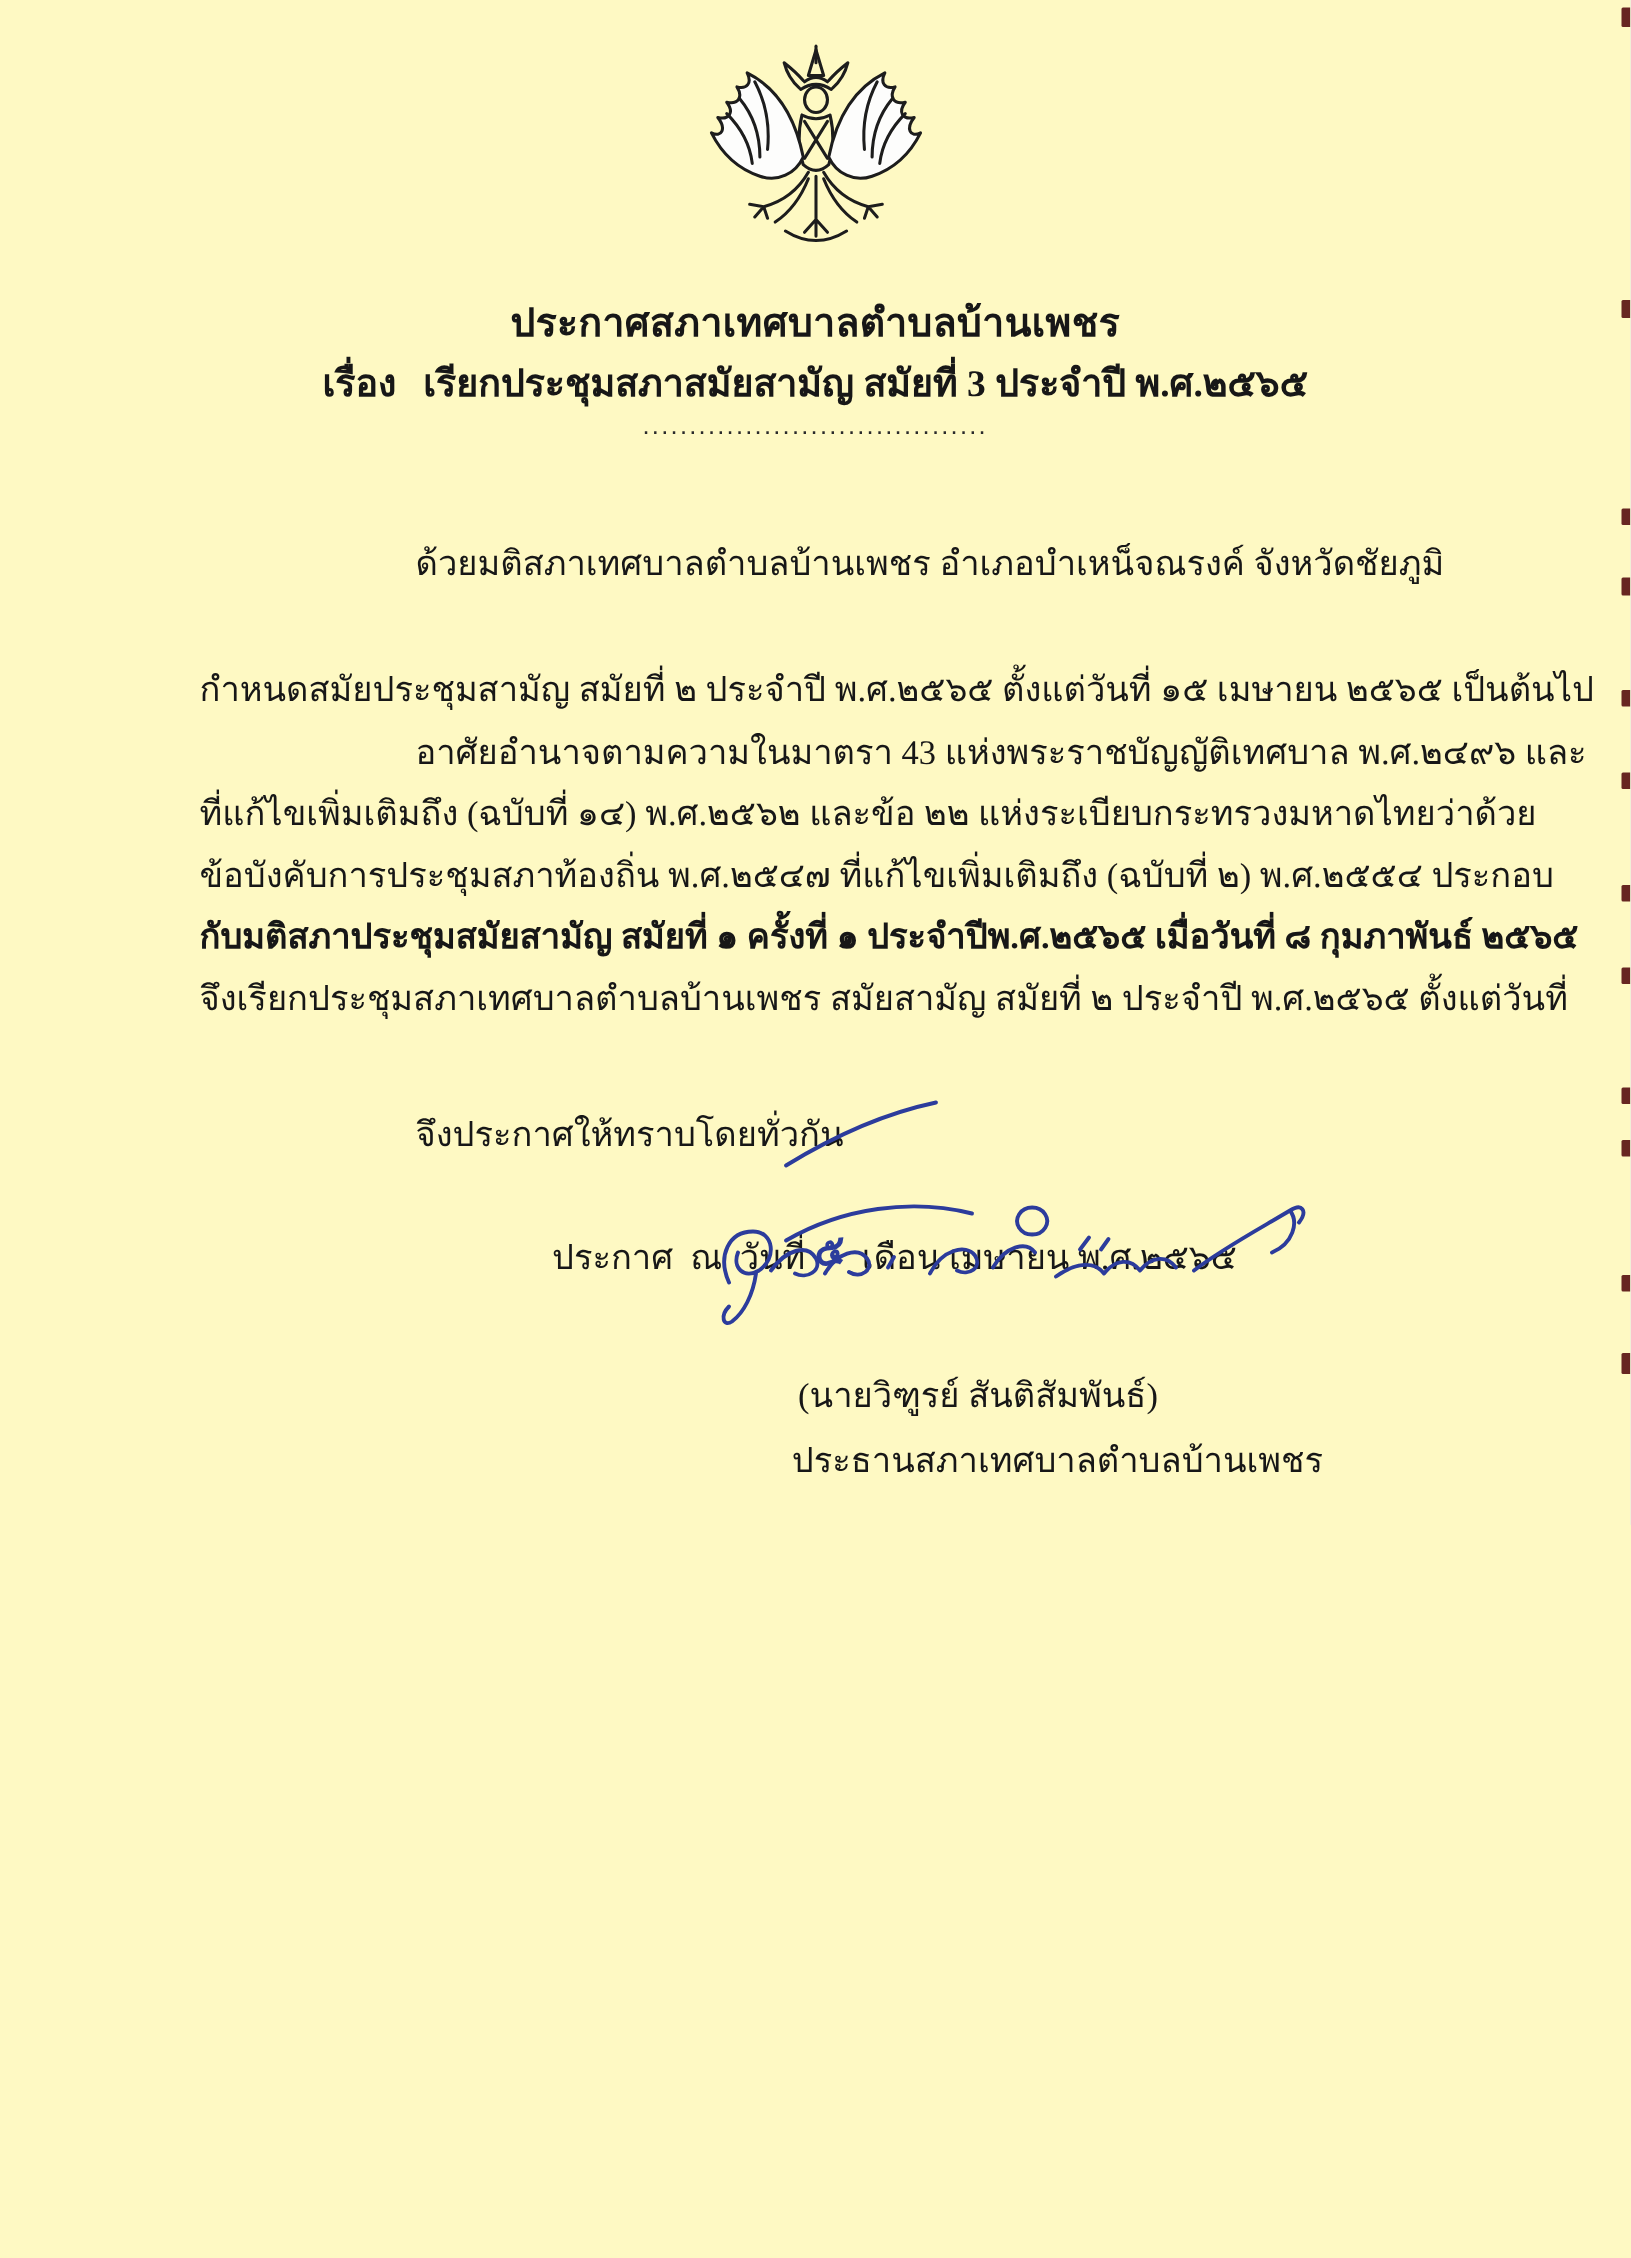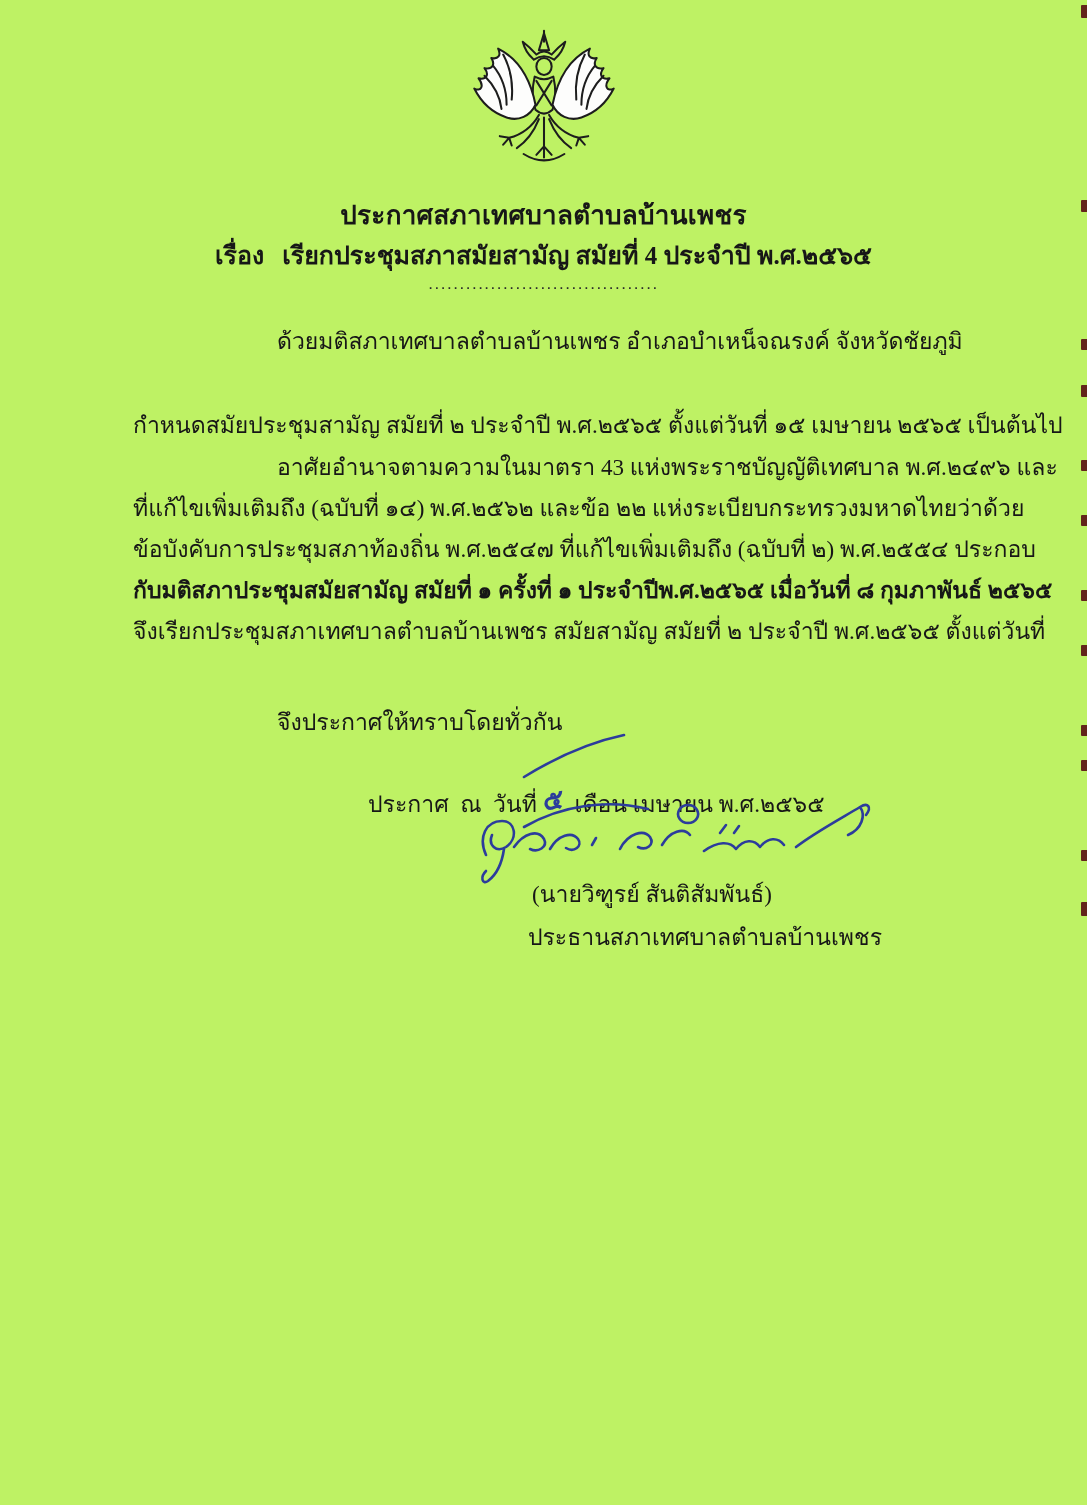--- a/index.html
+++ b/index.html
@@ -1,44 +1,44 @@
 <!DOCTYPE html>
 <html><head>
 <meta charset="utf-8">
 <style>
   * { margin:0; padding:0; box-sizing:border-box; }
   html,body { background:#e8e8e8; }
   .page {
     position:relative;
     width:1087px; height:1505px;
     margin:0 auto;
-    background:#bef264;
+    background:#fef9c3;
     font-family:"Liberation Serif","DejaVu Serif",serif;
     color:#171717;
     overflow:hidden;
   }
-  .line { position:absolute; font-size:23px; line-height:30px; white-space:pre; }
+  .line { position:absolute; font-size:23px; line-height:30px; white-space:pre;margin-top:34px; }
   .doc-title {
     position:absolute; top:194px; left:0; width:100%;
     text-align:center; font-size:26px; font-weight:700; letter-spacing:.3px;
   }
   .subject-row {
     position:absolute; top:235px; left:0; width:100%;
     display:flex; justify-content:center; gap:18px;
     font-size:25px; font-weight:700;text-align:center;
   }
   .dots {
     position:absolute; top:274px; left:0; width:100%;
     text-align:center; font-size:17px; letter-spacing:1.5px; color:#2a2a2a;
     font-family:"Liberation Sans",sans-serif;
   }
   .emblem { position:absolute; top:22px; left:459px; width:170px; height:162px; }
   .emblem svg { width:100%; height:100%; }
   .sig-script { position:absolute; top:793px; left:452px; width:430px; height:100px; }
-  .sig-block { position:absolute; left:422px; width:460px; text-align:center; font-size:23px; }
+  .sig-block { position:absolute; left:422px; width:460px; text-align:center; font-size:23px;margin-top:36px; }
   .hand-day {
     display:inline-block; color:#2c3c9c; font-size:27px; font-weight:700;
     transform:rotate(-7deg) skewX(-4deg); position:relative; top:-3px;
   }
   .day-flourish { position:absolute; top:731px; left:516px; width:120px; height:50px; }
   .edge-mark { position:absolute; right:0; width:6px; background:#5a1313; border-radius:1px 0 0 1px; opacity:.92; }
 </style>
 </head>
 <body>
 
@@ -75,21 +75,21 @@
       <path d="M100,107 L100,141 M100,141 L91,151 M100,141 L109,151 M100,141 L100,154"></path>
       <path d="M94,109 C88,124 80,135 68,143"></path>
       <path d="M106,109 C112,124 120,135 132,143"></path>
       <path d="M76,150 C92,160 108,160 124,150"></path>
     </svg>
   </div>
 
   <div class="doc-title">ประกาศสภาเทศบาลตำบลบ้านเพชร</div>
   <div class="subject-row">
     <span>เรื่อง</span>
-    <span>เรียกประชุมสภาสมัยสามัญ สมัยที่ 4 ประจำปี พ.ศ.๒๕๖๕</span>
+    <span>เรียกประชุมสภาสมัยสามัญ สมัยที่ 3 ประจำปี พ.ศ.๒๕๖๕</span>
   </div>
   <div class="dots">.....................................</div>
 
   <div class="line" style="top:327px; left:277px;">ด้วยมติสภาเทศบาลตำบลบ้านเพชร อำเภอบำเหน็จณรงค์ จังหวัดชัยภูมิ</div>
   <div class="line" style="top:411px; left:133px;">กำหนดสมัยประชุมสามัญ สมัยที่ ๒ ประจำปี พ.ศ.๒๕๖๕ ตั้งแต่วันที่ ๑๕ เมษายน ๒๕๖๕ เป็นต้นไป</div>
 
   <div class="line" style="top:453px; left:277px;">อาศัยอำนาจตามความในมาตรา 43 แห่งพระราชบัญญัติเทศบาล พ.ศ.๒๔๙๖ และ</div>
   <div class="line" style="top:494px; left:133px;">ที่แก้ไขเพิ่มเติมถึง (ฉบับที่ ๑๔) พ.ศ.๒๕๖๒ และข้อ ๒๒ แห่งระเบียบกระทรวงมหาดไทยว่าด้วย</div>
   <div class="line" style="top:535px; left:133px;">ข้อบังคับการประชุมสภาท้องถิ่น พ.ศ.๒๕๔๗ ที่แก้ไขเพิ่มเติมถึง (ฉบับที่ ๒) พ.ศ.๒๕๕๔ ประกอบ</div>
   <div class="line" style="top:576px; left:133px;font-weight:bold;">กับมติสภาประชุมสมัยสามัญ สมัยที่ ๑ ครั้งที่ ๑ ประจำปีพ.ศ.๒๕๖๕ เมื่อวันที่ ๘ กุมภาพันธ์ ๒๕๖๕</div>

